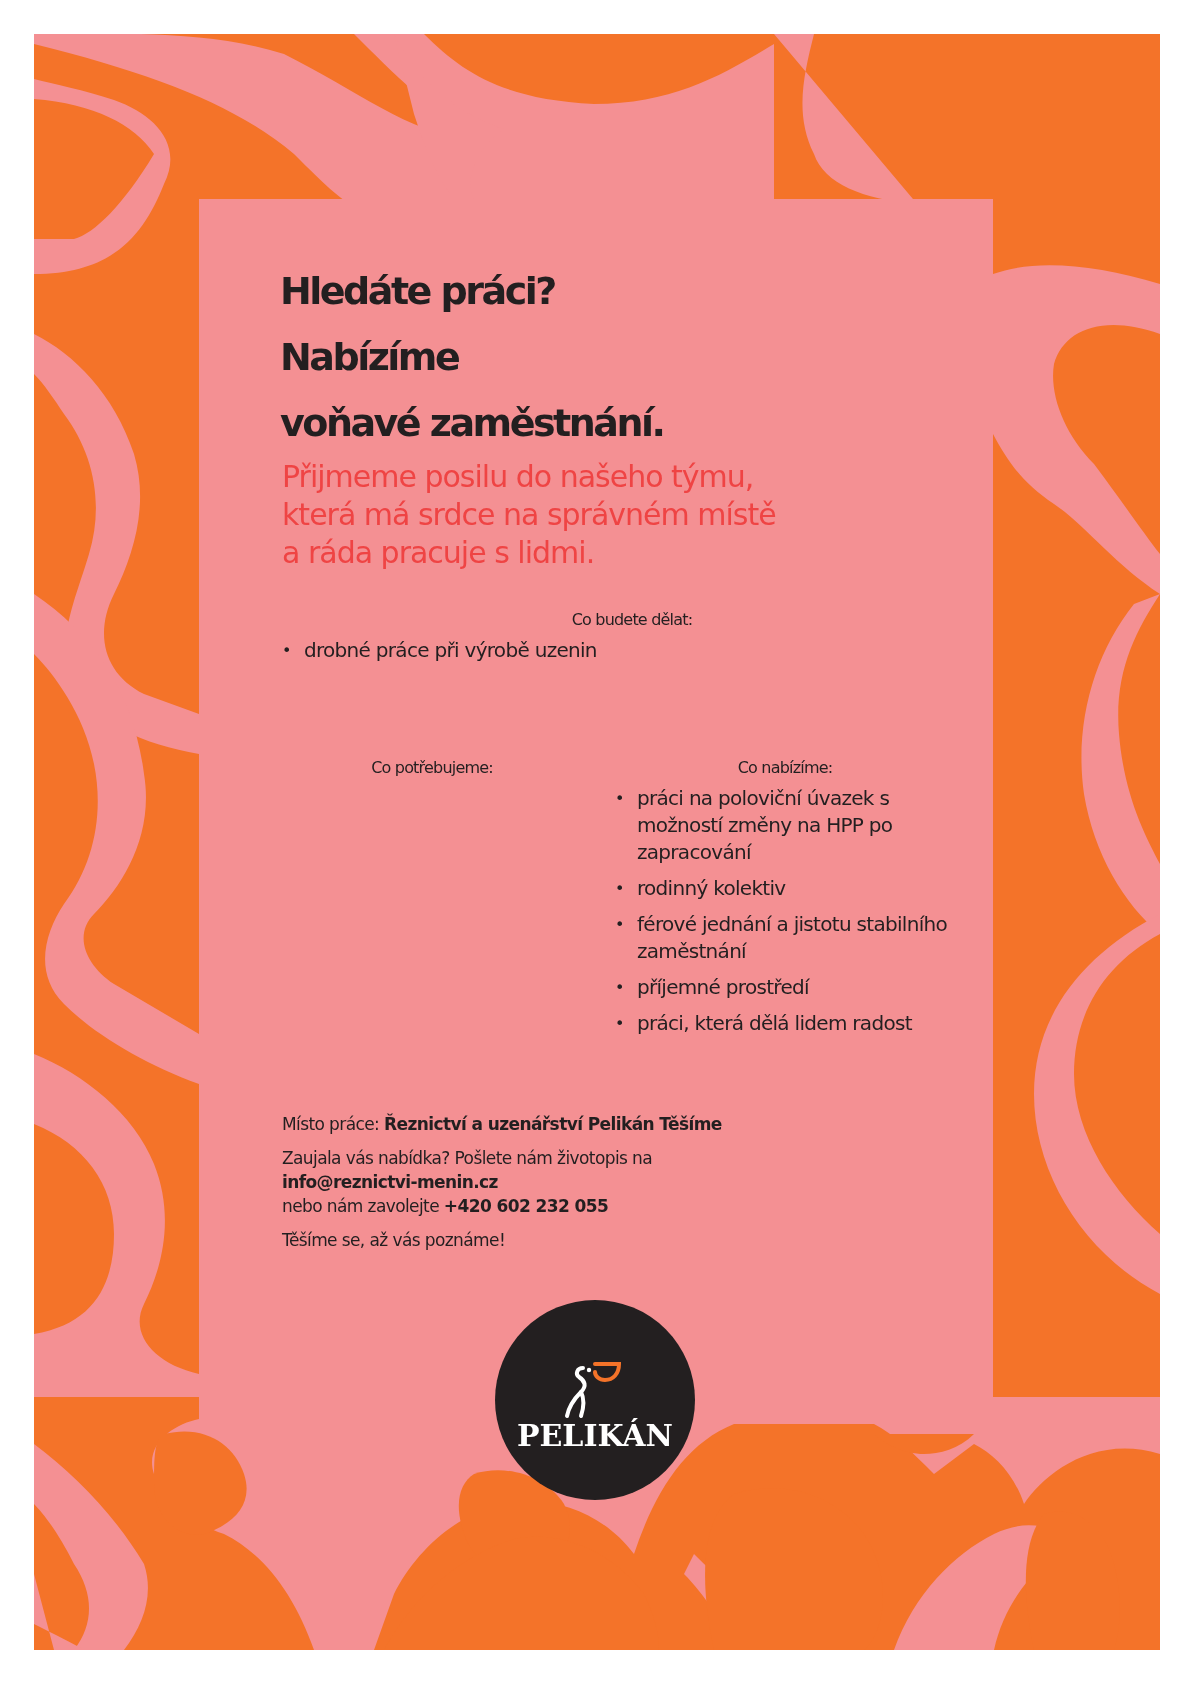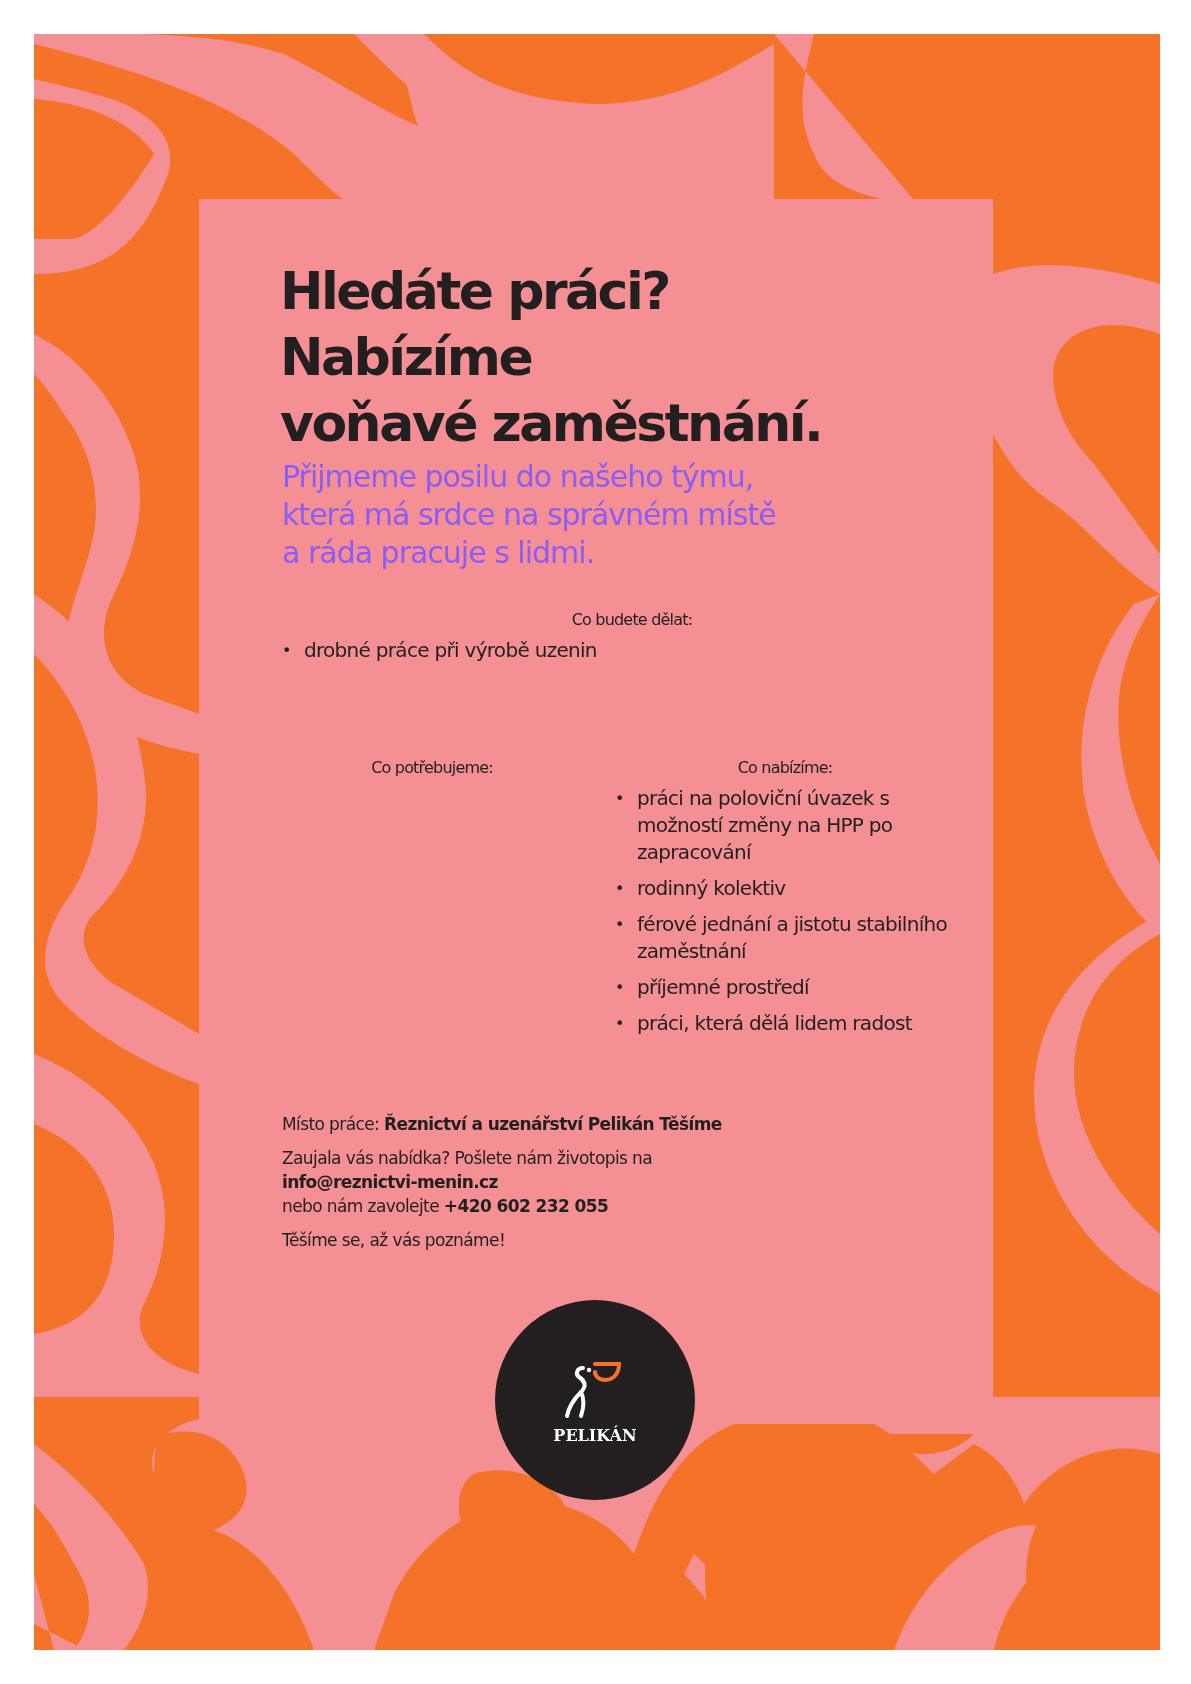--- a/index.html
+++ b/index.html
@@ -14,26 +14,26 @@
     }
     .poster .bg { position: absolute; left: 0; top: 0; width: 1126px; height: 1616px; }
     .panel {
       position: absolute; left: 165px; top: 165px; width: 794px; height: 1198px;
       background: #f49093;
     }
     .content { position: absolute; left: 242px; top: 200px; width: 740px; color: #231f20; }
     .headline {
       position: absolute; left: 38px; top: 58px; margin: 0;
       font-family: "DejaVu Sans", sans-serif; font-weight: 900;
-      font-size: 52px; line-height: 66px; letter-spacing: -2.5px; color: #231f20;
+      font-size: 38px; line-height: 66px; letter-spacing: -2.5px; color: #231f20;
     }
     .headline span { display: block; }
     .intro {
       position: absolute; left: 40px; top: 258px; margin: 0;
-      font-size: 30px; line-height: 38px; letter-spacing: -1px; color: #8b5cf6;
+      font-size: 30px; line-height: 38px; letter-spacing: -1px; color: #ef4444;
       font-family: "DejaVu Sans", sans-serif;
     }
     .intro span { display: block; }
     .section-title {
       font-weight: normal; font-size: 16px; letter-spacing: -0.8px; margin: 0 0 8px 0; color: #231f20; text-align: center;
     }
     .list { list-style: none; margin: 0; padding: 0; }
     .list li {
       position: relative; padding-left: 22px; font-size: 20px; line-height: 27px;
       letter-spacing: -0.7px; margin-bottom: 9px; color: #231f20;
@@ -47,22 +47,22 @@
     .info { position: absolute; left: 40px; top: 912px; width: 700px; font-size: 17px; letter-spacing: -0.6px; color: #231f20; }
     .info p { margin: 0 0 10px 0; line-height: 24px; }
     .info .tight { margin-bottom: 0; }
     .info b { font-weight: bold; }
     .logo {
       position: absolute; left: 495px; top: 1300px; width: 200px; height: 200px;
       border-radius: 50%; background: #231f20;
     }
     .logo svg { position: absolute; left: 60px; top: 60px; }
     .logo-text {
-      position: absolute; left: 0; top: 126px; width: 200px; text-align: center;
-      color: #ffffff; font-family: "DejaVu Serif", serif; font-weight: bold; font-size: 16px; letter-spacing: 0px;
+      position: absolute; left: 0; top: 118px; width: 200px; text-align: center;
+      color: #ffffff; font-family: "DejaVu Serif", serif; font-weight: bold; font-size: 30px; letter-spacing: 0px;
     }
   </style>
 </head>
 <body>
 
 <div class="poster">
   <svg class="bg" width="1126" height="1616" viewBox="0 0 1126 1616">
     <rect width="1126" height="1616" fill="#f47329"></rect>
 
     <g fill="#f49093">

